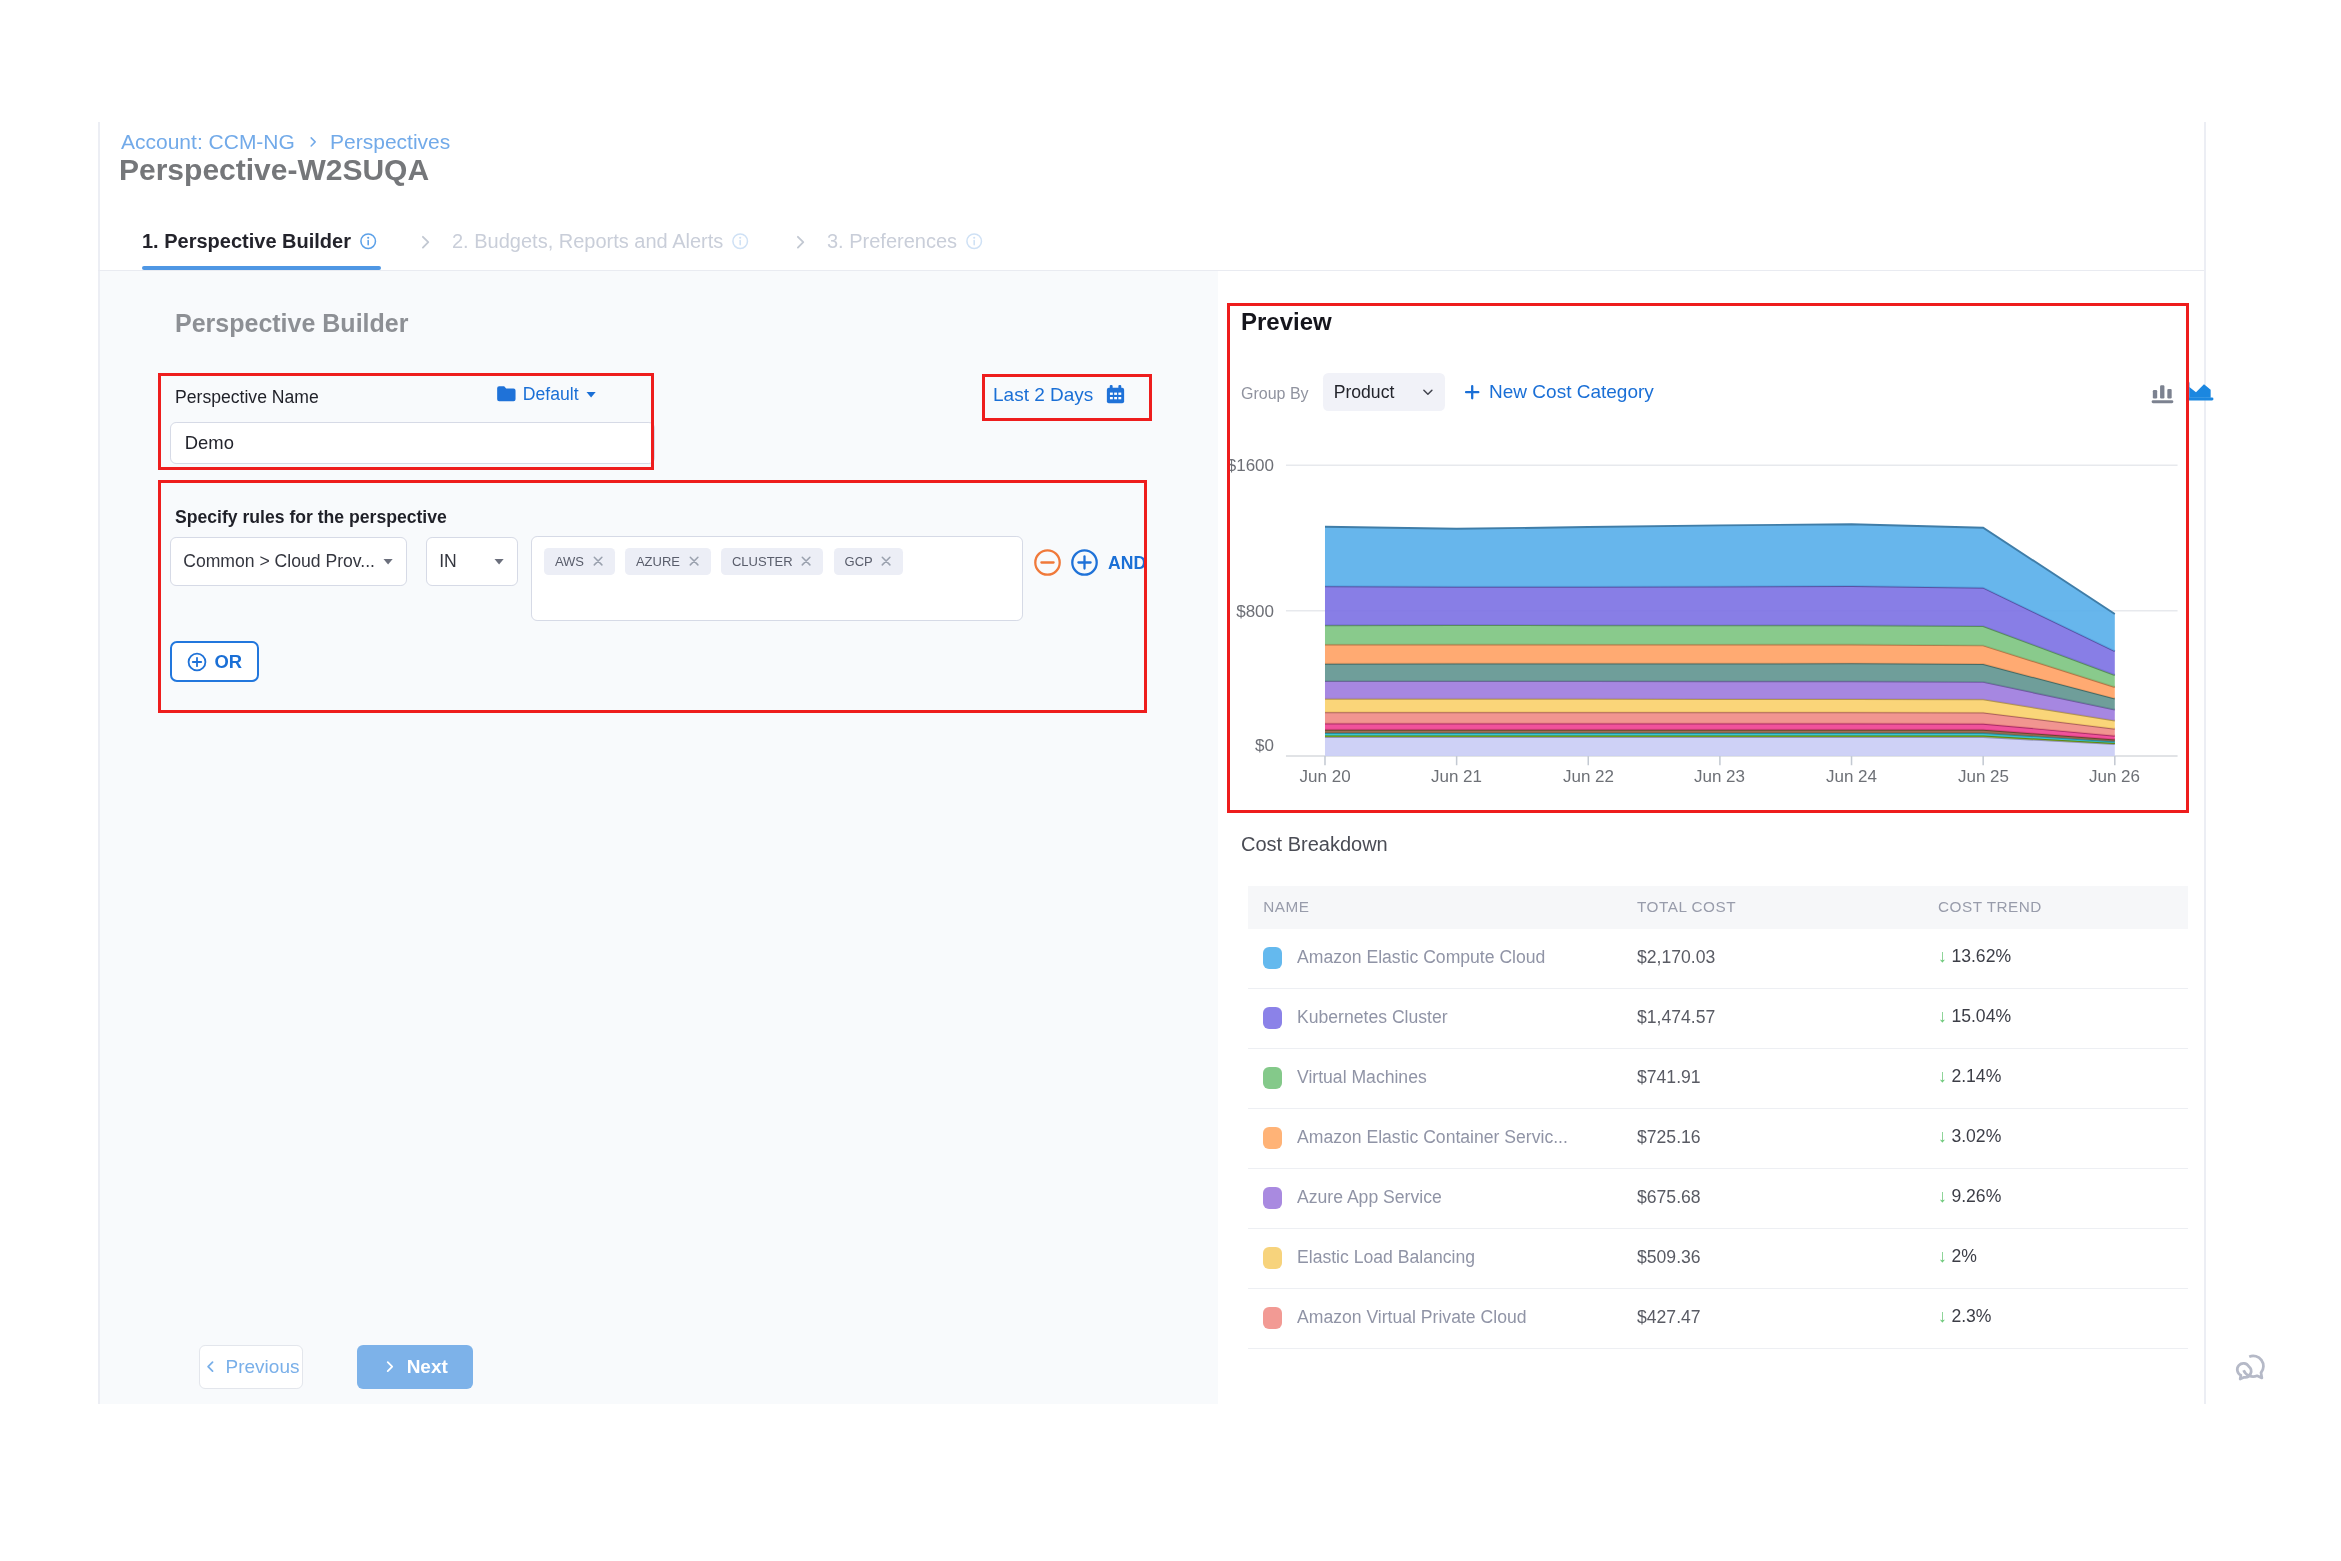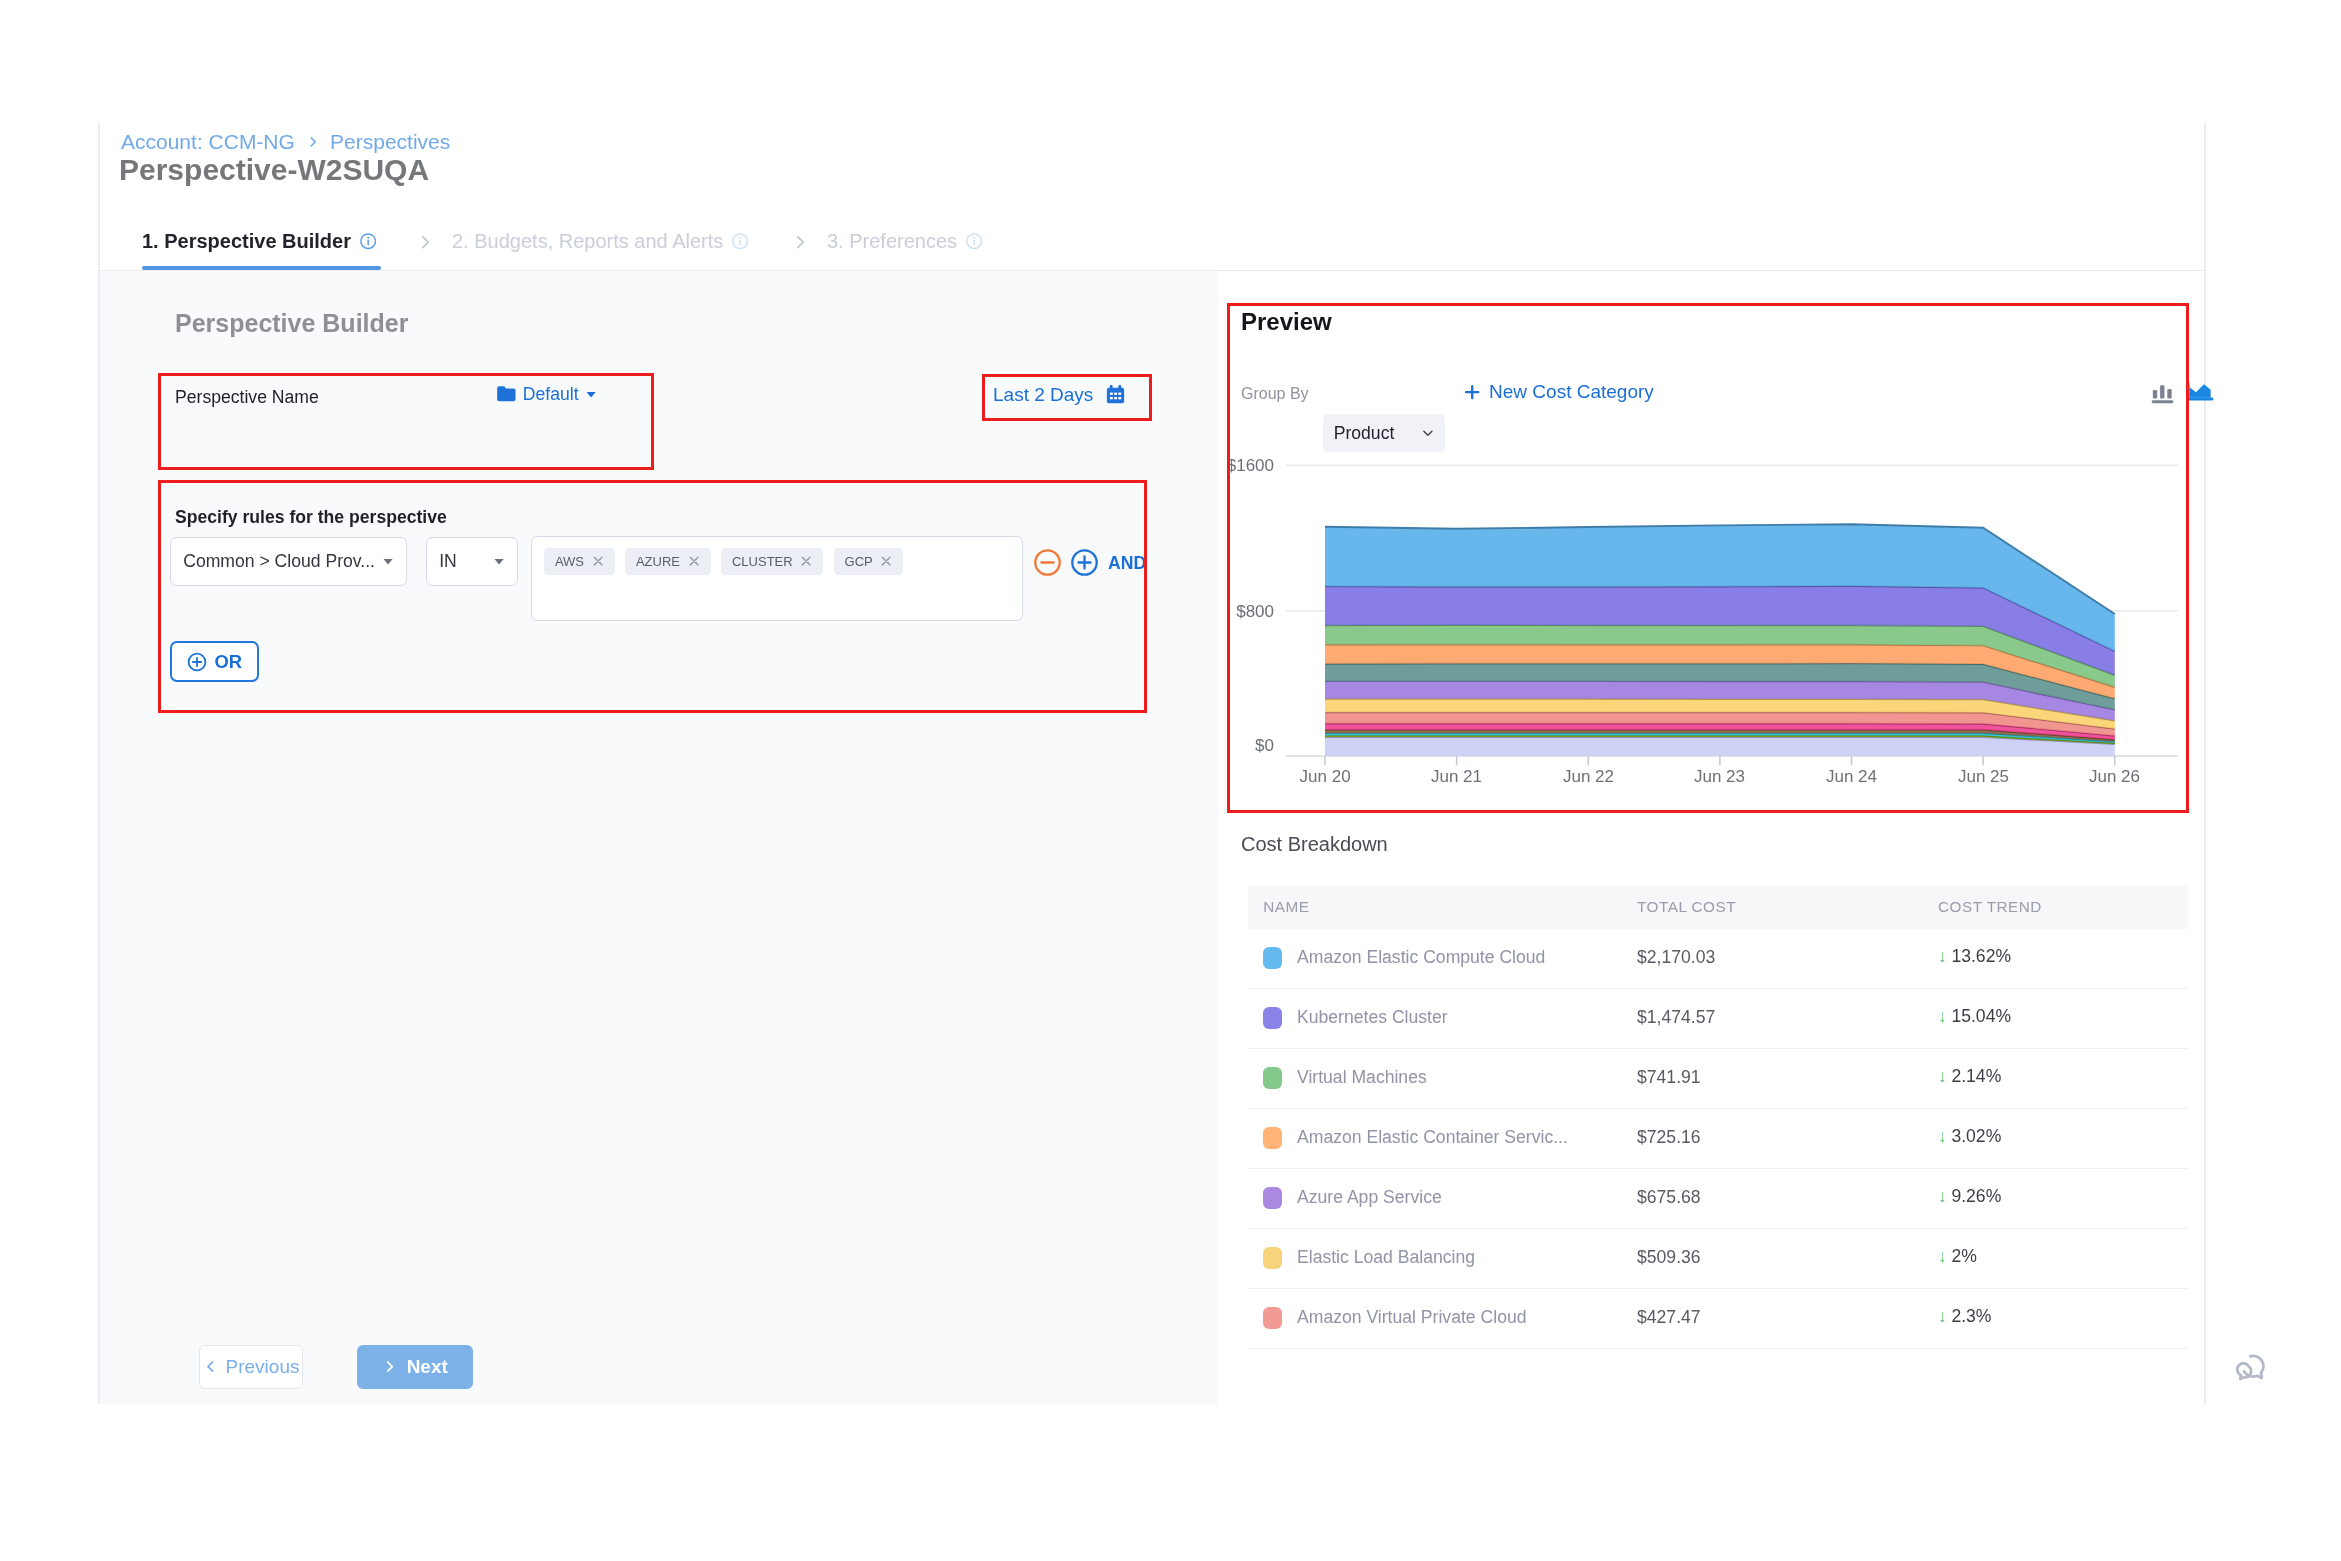--- a/index.html
+++ b/index.html
@@ -44,21 +44,21 @@
   
   .btn-prev{left:199px;top:1345px;width:104px;height:44px;background:#fff;border:1.5px solid #e3e6ec;border-radius:6.1px;
             display:flex;align-items:center;justify-content:center;gap:7.7px;font-size:19px;color:#79afe9;cursor:pointer;}
   .btn-next{left:357px;top:1345px;width:116px;height:44px;background:#7db2e9;border:none;border-radius:6.1px;
             display:flex;align-items:center;justify-content:center;gap:9.2px;font-size:19px;font-weight:700;color:#fff;cursor:pointer;}
   
   .preview-heading{left:1241px;top:308px;font-size:24px;font-weight:700;color:#15151c;}
   .groupby-label{left:1241px;top:385px;font-size:16px;color:#90939f;}
   .groupby-chip{left:1323px;top:373px;width:101px;height:38px;background:#f1f2f8;border-radius:5.4px;border:none;
                 display:flex;align-items:center;justify-content:space-between;padding:0 10.7px;
-                font-size:17.6px;color:#22232b;cursor:pointer;margin-top:41px;}
+                font-size:17.6px;color:#22232b;cursor:pointer;}
   .new-cat{left:1463px;top:381px;display:flex;align-items:center;gap:7.7px;font-size:19px;color:#1a6fd6;
            font-weight:500;cursor:pointer;}
   .chart-toggle{position:absolute;cursor:pointer;}
   .ylab{position:absolute;width:92px;text-align:right;font-size:17px;color:#6d6f76;}
   .xlab{position:absolute;width:69px;text-align:center;font-size:17px;color:#6d7076;}
   
   .cb-heading{left:1241px;top:833px;font-size:20px;font-weight:500;color:#4a4c55;}
   .cb-table{left:1248px;top:886px;width:940px;}
   .cb-header{position:relative;height:43px;background:#f6f7f9;}
   .cb-header span{position:absolute;top:12.2px;font-size:15.3px;color:#989cab;letter-spacing:0.5px;}
@@ -146,20 +146,21 @@
           <path d="M1 4a2.4 2.4 0 012.4-2.4h6l2.4 2.7h8.8A2.4 2.4 0 0123 6.7V17a2.4 2.4 0 01-2.4 2.4H3.4A2.4 2.4 0 011 17z" fill="#1f72d8"></path>
         </svg>
     </span>
     <span>Default</span>
     <span class="icon">
       <svg width="12.2" height="10.7" viewBox="0 0 16 14">
           <path d="M2 4l6 7 6-7z" fill="#1a6fd6"></path>
         </svg>
     </span>
   </div>
+  <input class="abs text-input" type="text" value="Demo" style="">
 
   <div class="abs field-label" style="left:175px;top:507px;font-weight:700;">Specify rules for the perspective</div>
 
   <div class="abs select" style="left:170px;top:537px;width:211px;height:47px;">
     <span>Common &gt; Cloud Prov...</span>
     <span class="icon">
       <svg width="12.2" height="10.7" viewBox="0 0 16 14">
           <path d="M2 4l6 7 6-7z" fill="#6b6f7c"></path>
         </svg>
     </span>

